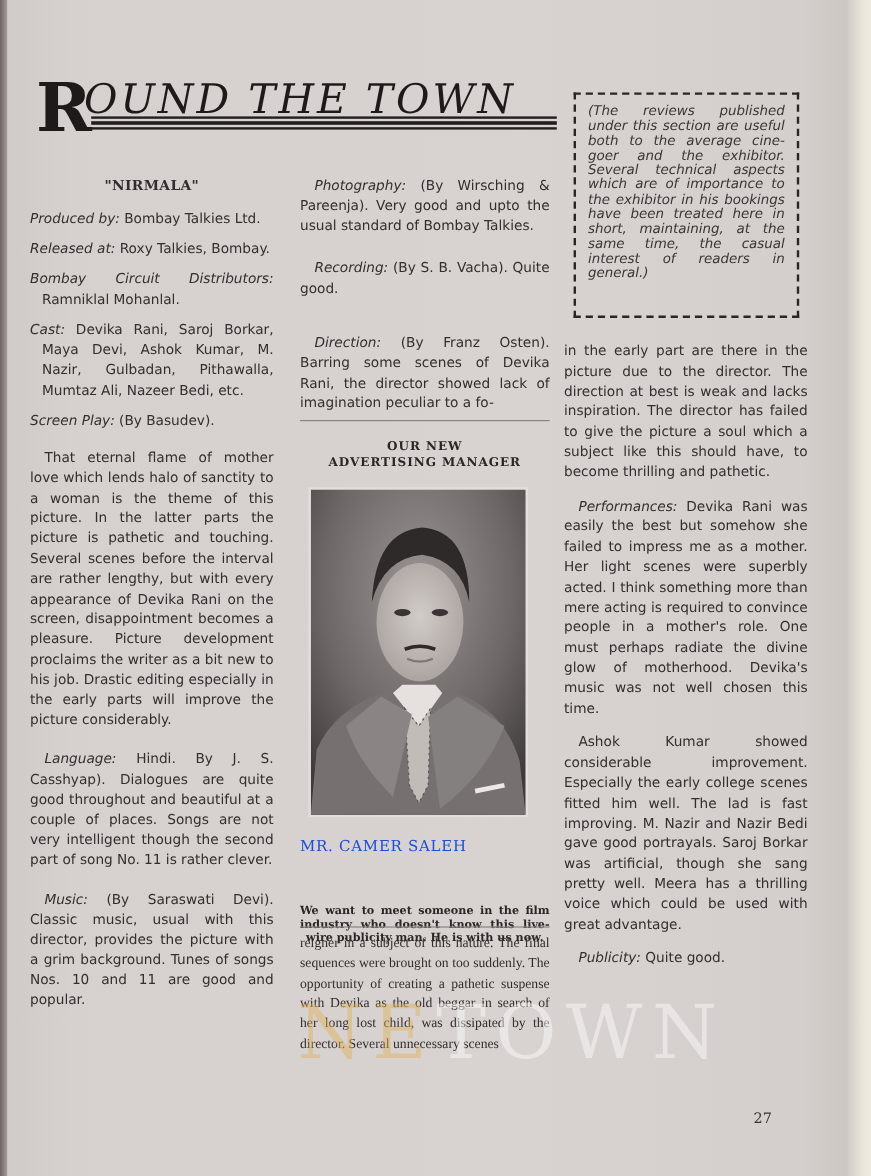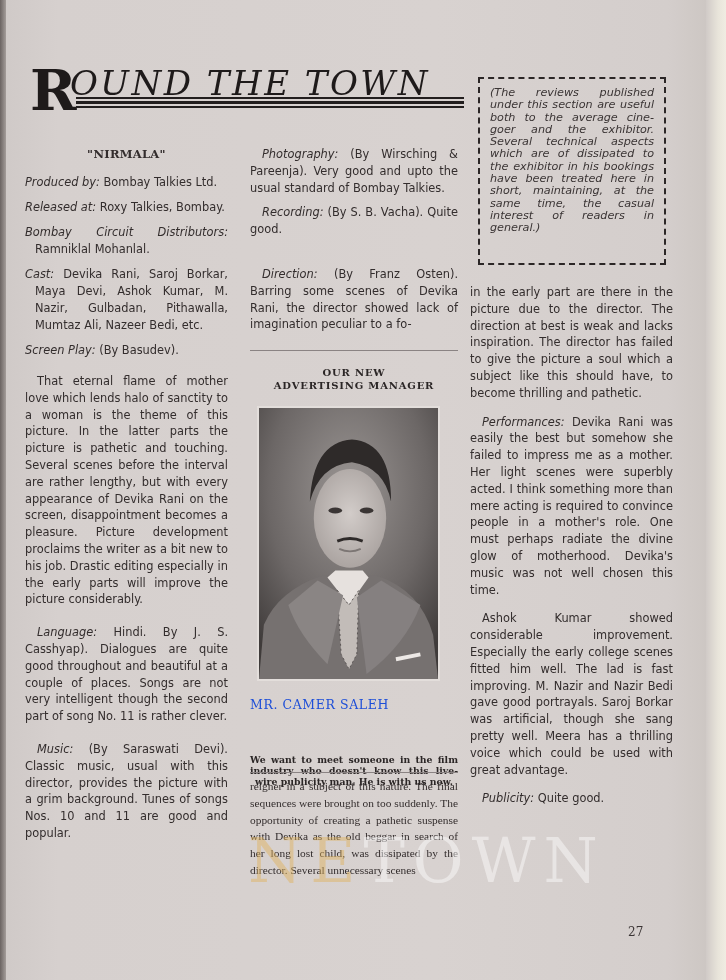--- a/index.html
+++ b/index.html
@@ -99,36 +99,36 @@
 <div class="title-wrap">
   <span class="title-big-r">R</span>
   <span class="title-rest">OUND THE TOWN</span>
 </div>
 <div class="title-rules">
   <div></div>
   <div></div>
   <div></div>
 </div>
 
-<div class="note-box">(The reviews published under this section are useful both to the average cine-goer and the exhibitor. Several technical aspects which are of dissipated to the exhibitor in his bookings have been treated here in short, maintaining, at the same time, the casual interest of readers in general.)</div>
+<div class="note-box">(The reviews published under this section are useful both to the average cine-goer and the exhibitor. Several technical aspects which are of importance to the exhibitor in his bookings have been treated here in short, maintaining, at the same time, the casual interest of readers in general.)</div>
 
 <div class="col col1">
   <p class="film-title">"NIRMALA"</p>
   <p class="hang"><em>Produced by:</em> <span>Bombay Talkies Ltd.</span></p>
   <p class="hang"><em>Released at:</em> <span>Roxy Talkies, Bombay.</span></p>
   <p class="hang"><em>Bombay Circuit Distributors:</em> <span>Ramniklal Mohanlal.</span></p>
   <p class="hang"><em>Cast:</em> <span>Devika Rani, Saroj Borkar, Maya Devi, Ashok Kumar, M. Nazir, Gulbadan, Pithawalla, Mumtaz Ali, Nazeer Bedi, etc.</span></p>
   <p class="hang" style="margin-bottom:14px"><em>Screen Play:</em> <span>(By Basudev).</span></p>
   <p class="ind" style="margin-bottom:16px">That eternal flame of mother love which lends halo of sanctity to a woman is the theme of this picture. In the latter parts the picture is pathetic and touching. Several scenes before the interval are rather lengthy, but with every appearance of Devika Rani on the screen, disappointment becomes a pleasure. Picture development proclaims the writer as a bit new to his job. Drastic editing especially in the early parts will improve the picture considerably.</p>
   <p class="ind" style="margin-bottom:16px"><em>Language:</em> <span>Hindi. By J. S. Casshyap). Dialogues are quite good throughout and beautiful at a couple of places. Songs are not very intelligent though the second part of song No. 11 is rather clever.</span></p>
   <p class="ind"><em>Music:</em> <span>(By Saraswati Devi). Classic music, usual with this director, provides the picture with a grim background. Tunes of songs Nos. 10 and 11 are good and popular.</span></p>
 </div>
 
 <div class="col col2">
-  <p class="ind" style="margin-bottom:8px"><em>Photography:</em> <span>(By Wirsching &amp; Pareenja). Very good and upto the usual standard of Bombay Talkies.</span></p>
+  <p class="ind" style="margin-bottom:19px"><em>Photography:</em> <span>(By Wirsching &amp; Pareenja). Very good and upto the usual standard of Bombay Talkies.</span></p>
   <p class="ind" style="margin-bottom:28px"><em>Recording:</em> <span>(By S. B. Vacha). Quite good.</span></p>
   <p class="ind"><em>Direction:</em> <span>(By Franz Osten). Barring some scenes of Devika Rani, the director showed lack of imagination peculiar to a fo-</span></p>
 </div>
 
 <div class="divider" style="top:350px"></div>
 <div class="ad-head">
   <div>OUR NEW</div>
   <div>ADVERTISING MANAGER</div>
 </div>
 

